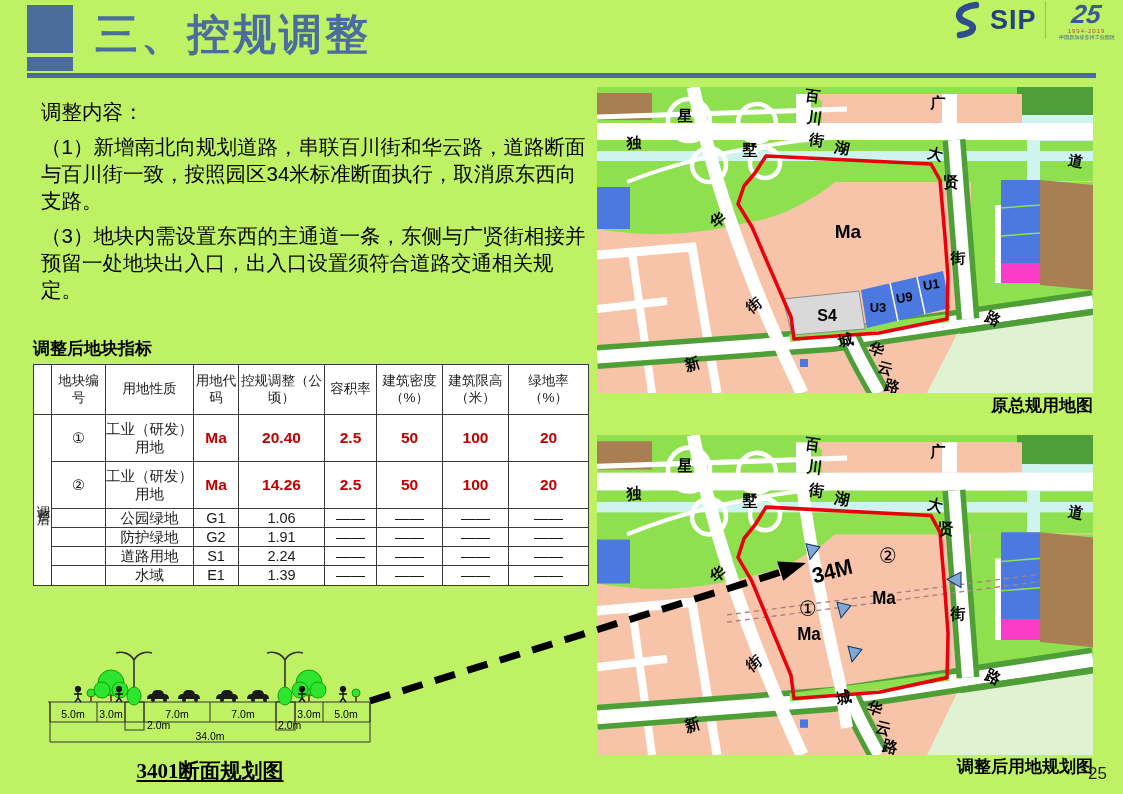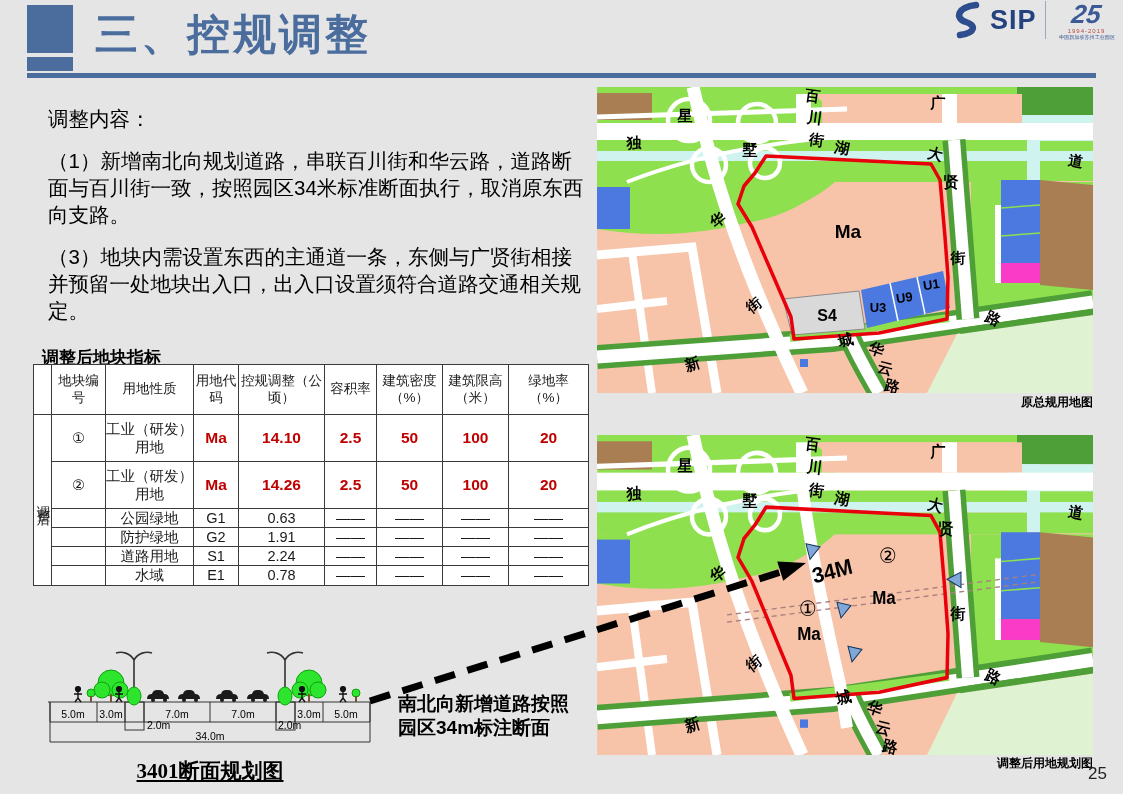--- a/index.html
+++ b/index.html
@@ -1,52 +1,52 @@
 <!DOCTYPE html>
 <html><head>
 <meta charset="utf-8">
 <style>
   html,body{margin:0;padding:0;background:#9a9a9a;}
-  .slide{position:relative;width:1123px;height:794px;background:#e5e5e5;overflow:hidden;
+  .slide{position:relative;width:1123px;height:794px;background:#bef264;overflow:hidden;
          font-family:"Liberation Sans","DejaVu Sans",sans-serif;color:#111;}
   .abs{position:absolute;}
   
   .deco-big{left:27px;top:5px;width:46px;height:48px;background:#4A6D9E;}
   .deco-small{left:27px;top:57px;width:46px;height:14px;background:#4A6D9E;}
   .rule{left:27px;top:73px;width:1069px;height:5px;background:#4A6D9E;}
   .title{left:95px;top:6px;font-size:43px;font-weight:bold;color:#4A6D9E;letter-spacing:3px;margin:0;}
   .logo{left:948px;top:0;display:flex;align-items:center;gap:8px;}
   .logo .sip{font-size:27px;font-weight:bold;color:#24427F;letter-spacing:1px;}
   .logo .div{width:1px;height:38px;background:#9AA8C4;}
   .anniv{display:flex;flex-direction:column;align-items:center;line-height:1;}
   .anniv .n25{font-size:26px;font-weight:bold;font-style:italic;color:#3C5A96;transform:skewX(-8deg);}
   .anniv .years{font-size:6px;color:#B5483A;margin-top:1px;letter-spacing:1px;}
   .anniv .org{font-size:6px;color:#3C5A96;transform:scale(.85);white-space:nowrap;}
   
   .intro{left:33px;top:90px;width:566px;font-size:20.5px;line-height:27px;color:#000;}
-  .intro p{margin:15px;}
-  .table-title{left:33px;top:337px;font-size:17px;font-weight:bold;color:#000;margin:9px;}
+  .intro p{margin:8px;}
+  .table-title{left:33px;top:337px;font-size:17px;font-weight:bold;color:#000;margin:0;}
   
   .itable{left:33px;top:364px;border-collapse:collapse;table-layout:fixed;width:555px;font-size:14.5px;background:#fff;}
   .itable th,.itable td{border:1.3px solid #3a3a3a;text-align:center;vertical-align:middle;padding:0;font-weight:400;color:#1a1a1a;line-height:1.25;}
   .itable thead tr{height:50px;}
   .itable thead th{font-size:13.5px;}
   .itable tbody tr:nth-child(1),.itable tbody tr:nth-child(2){height:47px;}
   .itable tbody tr:nth-child(n+3){height:17px;}
   .itable td.hl{color:#C00000;font-weight:bold;font-size:15.5px;}
   .itable td.vlabel{writing-mode:vertical-rl;text-orientation:upright;font-size:13.5px;letter-spacing:3px;}
   
   .section-svg{left:40px;top:643px;}
   .section-caption{left:40px;top:757px;width:340px;text-align:center;font-family:"Liberation Serif","DejaVu Serif",serif;
                    font-size:21px;font-weight:600;text-decoration:underline;color:#000;}
   .annotation{left:398px;top:692px;font-size:19px;font-weight:bold;line-height:24px;color:#000;}
   
   .map-top{left:597px;top:87px;}
   .map-bottom{left:597px;top:435px;}
-  .map-caption{width:243px;text-align:right;font-size:12px;font-weight:bold;color:#000;}
+  .map-caption{width:243px;text-align:right;font-size:17px;font-weight:bold;color:#000;}
   .cap-top{left:850px;top:394px;}
   .cap-bottom{left:850px;top:755px;}
   .page-num{left:1088px;top:764px;font-size:17px;color:#222;}
   .overlay{left:0;top:0;pointer-events:none;z-index:6;}
   svg text{font-family:"Liberation Sans","DejaVu Sans",sans-serif;}
 </style>
 </head>
 <body>
 
 <div class="slide">
@@ -100,41 +100,41 @@
           <th>建筑限高（米）</th>
           <th>绿地率（%）</th>
         </tr>
     </thead>
     <tbody id="table-body">
         <tr>
           <td rowspan="6" class="vlabel">调整后</td>
           <td>①</td>
           <td>工业（研发）用地</td>
           <td class="hl">Ma</td>
-          <td class="hl">14.10</td>
+          <td class="hl">20.40</td>
           <td class="hl">2.5</td>
           <td class="hl">50</td>
           <td class="hl">100</td>
           <td class="hl">20</td>
         </tr>
         <tr>
           <td>②</td>
           <td>工业（研发）用地</td>
           <td class="hl">Ma</td>
           <td class="hl">14.26</td>
           <td class="hl">2.5</td>
           <td class="hl">50</td>
           <td class="hl">100</td>
           <td class="hl">20</td>
         </tr>
         <tr>
           <td></td>
           <td>公园绿地</td>
           <td>G1</td>
-          <td>0.63</td>
+          <td>1.06</td>
           <td>——</td>
           <td>——</td>
           <td>——</td>
           <td>——</td>
         </tr>
         <tr>
           <td></td>
           <td>防护绿地</td>
           <td>G2</td>
           <td>1.91</td>
@@ -150,21 +150,21 @@
           <td>2.24</td>
           <td>——</td>
           <td>——</td>
           <td>——</td>
           <td>——</td>
         </tr>
         <tr>
           <td></td>
           <td>水域</td>
           <td>E1</td>
-          <td>0.78</td>
+          <td>1.39</td>
           <td>——</td>
           <td>——</td>
           <td>——</td>
           <td>——</td>
         </tr>
       </tbody>
   </table>
 
   <svg class="abs section-svg" width="340" height="115" viewBox="0 0 340 115">
     <g stroke="#333" stroke-width="1" fill="none">
@@ -234,24 +234,20 @@
         <text x="203" y="75" text-anchor="middle">7.0m</text>
         <text x="269" y="75" text-anchor="middle">3.0m</text>
         <text x="306" y="75" text-anchor="middle">5.0m</text>
         <text x="107" y="86" text-anchor="start">2.0m</text>
         <text x="238" y="86" text-anchor="start">2.0m</text>
         <text x="170" y="97" text-anchor="middle">34.0m</text>
       </g>
   </svg>
   <div class="abs section-caption">3401断面规划图</div>
 
-  <div class="abs annotation">
-    <div>南北向新增道路按照</div>
-    <div>园区34m标注断面</div>
-  </div>
 
   <svg class="abs map-top" id="map-top" width="496" height="306" viewBox="0 0 496 306">
 <rect x="0" y="0" width="496" height="306" fill="#F7C4A9"></rect>
 <rect x="0" y="0" width="496" height="7" fill="#8FE04F"></rect>
 <ellipse cx="120" cy="58" rx="125" ry="80" fill="#8FE04F"></ellipse>
 <path d="M0,95 L0,142 Q60,152 120,142 Q200,128 238,95 Z" fill="#8FE04F"></path>
 <rect x="0" y="6" width="55" height="27" fill="#A87E52"></rect>
 <rect x="420" y="0" width="76" height="28" fill="#4F9F38"></rect>
 <rect x="412" y="28" width="84" height="26" fill="#CFF4F0"></rect>
 <rect x="425" y="28" width="18" height="65" fill="#CFF4F0"></rect>

